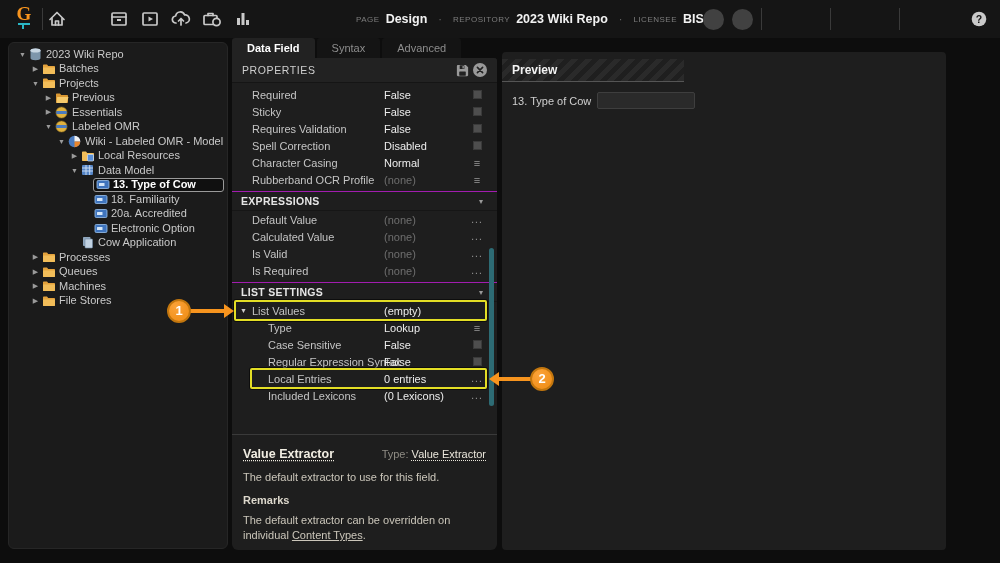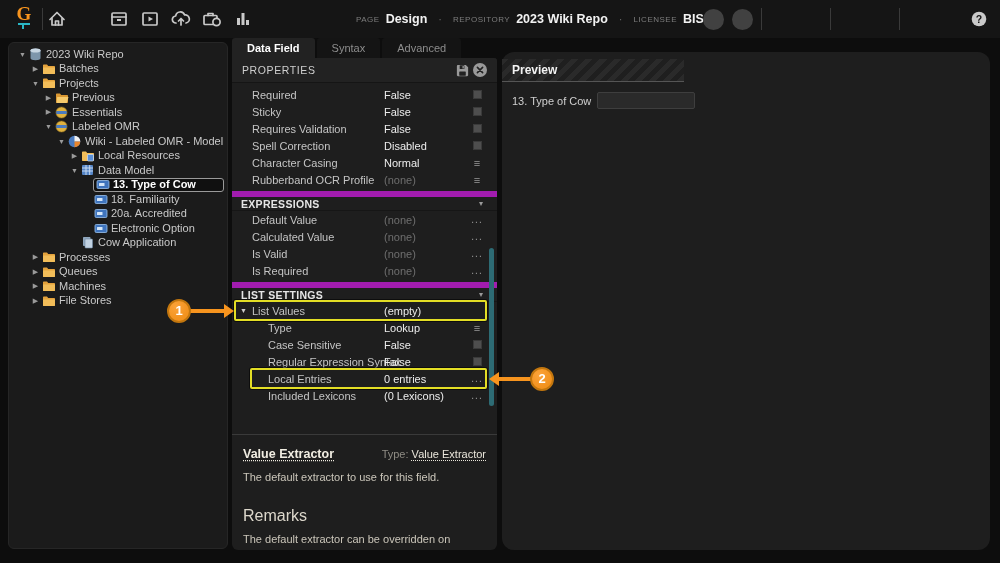--- a/index.html
+++ b/index.html
@@ -48,36 +48,36 @@
   .prop-row { height:17px; display:flex; align-items:center; font-size:11px; position:relative; }
   .prop-label { position:absolute; left:20px; color:#c4c4c4; white-space:nowrap; }
   .prop-label.ind1 { left:36px; }
   .prop-exp { position:absolute; left:8px; font-size:7px; color:#cccccc; }
   .prop-value { position:absolute; left:152px; color:#ececec; white-space:nowrap; }
   .prop-value.dim { color:#6e6e6e; }
   .prop-ctl { position:absolute; right:14px; width:12px; text-align:center; color:#9a9a9a; cursor:pointer; }
   .ctl-checkbox { display:inline-block; width:9px; height:9px; background:#4e4e4e; border:1px solid #3a3a3a; }
   .ctl-menu { font-size:11px; line-height:10px; }
   .ctl-ellipsis { font-size:10px; letter-spacing:1px; }
-  .sect-header { height:20px; margin-top:3px; display:flex; align-items:center; position:relative; border-top:6px solid #a21caf; border-bottom:1px solid #161616; }
+  .sect-header { height:20px; margin-top:3px; display:flex; align-items:center; position:relative; border-top:1px solid #a21caf; border-bottom:1px solid #161616; }
   .sect-title { position:absolute; left:9px; font-size:10.5px; font-weight:bold; color:#e6e6e6; letter-spacing:.3px; }
   .sect-chev { position:absolute; right:14px; font-size:8px; color:#9a9a9a; cursor:pointer; }
   #mid-scroll { position:absolute; right:3px; top:210px; width:5px; height:158px; background:#2d6b74; border-radius:3px; cursor:pointer; }
   
   #help { position:absolute; left:0; top:376px; width:265px; padding:12px 11px 0 11px; border-top:1px solid #3a3a3a; }
   #help-titlebar { display:flex; align-items:baseline; justify-content:space-between;gap:16px; }
   #help-title { font-size:12.5px; font-weight:bold; color:#f1ede2; text-decoration:underline dotted; text-underline-offset:2px; }
   #help-type { font-size:11px; color:#8f8c84; }
   #help-type a { color:#e9e5da; text-decoration:underline dotted; text-underline-offset:2px; cursor:pointer; }
   #help-desc { margin-top:10px; font-size:11px; color:#cbc6ba; }
-  #help-remarks-label { margin-top:24px; font-size:16px; font-weight:normal; color:#ddd8cc; }
+  #help-remarks-label { margin-top:11px; font-size:11px; font-weight:bold; color:#ddd8cc; }
   #help-remarks { margin-top:7px; font-size:11px; color:#cbc6ba; line-height:15px; width:235px; }
   #help-remarks a { color:#cbc6ba; text-decoration:underline; cursor:pointer; }
   
-  #preview { position:absolute; left:502px; top:52px; width:488px; height:498px; background:#1e1e1e; border-radius:12px; }
+  #preview { position:absolute; left:502px; top:52px; width:444px; height:498px; background:#1e1e1e; border-radius:4px; }
   #preview-header { position:absolute; left:0; top:7px; width:182px; height:23px;
     background:repeating-linear-gradient(315deg,#2a2a2a 0 5px,#1f1f1f 5px 10px);
     border-bottom:1px solid #555; display:flex; align-items:center; padding-left:10px; }
   #preview-header span { font-size:12px; font-weight:bold; color:#f2f2f2; }
   #preview-field { position:absolute; left:10px; top:40px; display:flex; align-items:center; }
   #preview-field .pf-label { font-size:11px; color:#cfcfcf; margin-right:6px; }
   #preview-field input { width:98px; height:17px; background:#2a2a2a; border:1px solid #3e3e3e; border-radius:2px; color:#eee; font-size:11px; padding:0 4px; outline:none; }
   
   .hl-box { position:absolute; border:2px solid #e3de25; border-radius:2px; box-shadow:0 0 0 1px rgba(0,0,0,.55); pointer-events:none; }
   .callout-circle { position:absolute; width:24px; height:24px; border-radius:50%;

